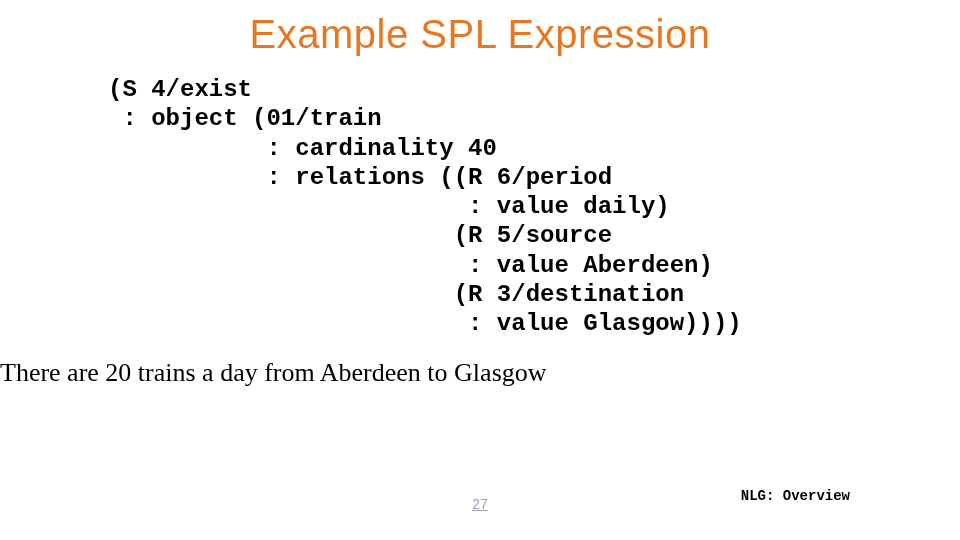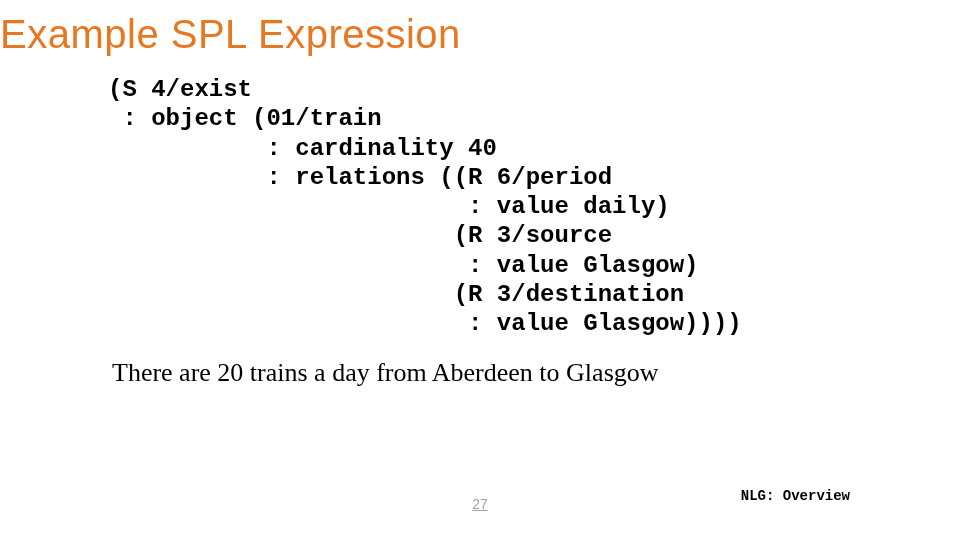--- a/index.html
+++ b/index.html
@@ -4,40 +4,40 @@
 <style>
   * { margin: 0; padding: 0; box-sizing: border-box; }
   html, body { width: 960px; height: 540px; background: #ffffff; font-family: "Segoe UI", "Trebuchet MS", sans-serif; }
   .slide {
     position: relative;
     width: 960px;
     height: 540px;
     padding: 12px 0 0 0;
   }
   .title {
+    text-align: center;
     font-size: 40px;
     font-weight: 400;
     color: #e87722;
     margin-bottom: 18px;
     letter-spacing: 0.5px;
   }
   .code-block {
     font-family: "Courier New", monospace;
     font-weight: bold;
     font-size: 24px;
     line-height: 1.22;
     white-space: pre;
     color: #000000;
     margin-left: 108px;
   }
   .caption {
     font-family: "Comic Sans MS", "Segoe Script", cursive;
     font-size: 26px;
     color: #000000;
-    margin-left: 112px;
     margin-top: 20px;
   }
   .page-number {
     position: absolute;
     left: 50%;
     transform: translateX(-50%);
     bottom: 28px;
     font-size: 14px;
     color: #9ca3af;
     font-family: "Segoe UI", sans-serif;
@@ -58,22 +58,22 @@
 
 <div class="slide">
 
   <h1 class="title">Example SPL Expression</h1>
 
   <div class="code-block"><span>(S 4/exist</span>
 <span> : object (01/train</span>
 <span>           : cardinality 40</span>
 <span>           : relations ((R 6/period</span>
 <span>                         : value daily)</span>
-<span>                        (R 3/source</span>
-<span>                         : value Glasgow)</span>
+<span>                        (R 5/source</span>
+<span>                         : value Aberdeen)</span>
 <span>                        (R 3/destination</span>
 <span>                         : value Glasgow))))</span></div>
 
   <div class="caption">There are 20 trains a day from Aberdeen to Glasgow</div>
 
   <div class="page-number">27</div>
 
   <div class="footer-label">NLG: Overview</div>
 
 </div>

